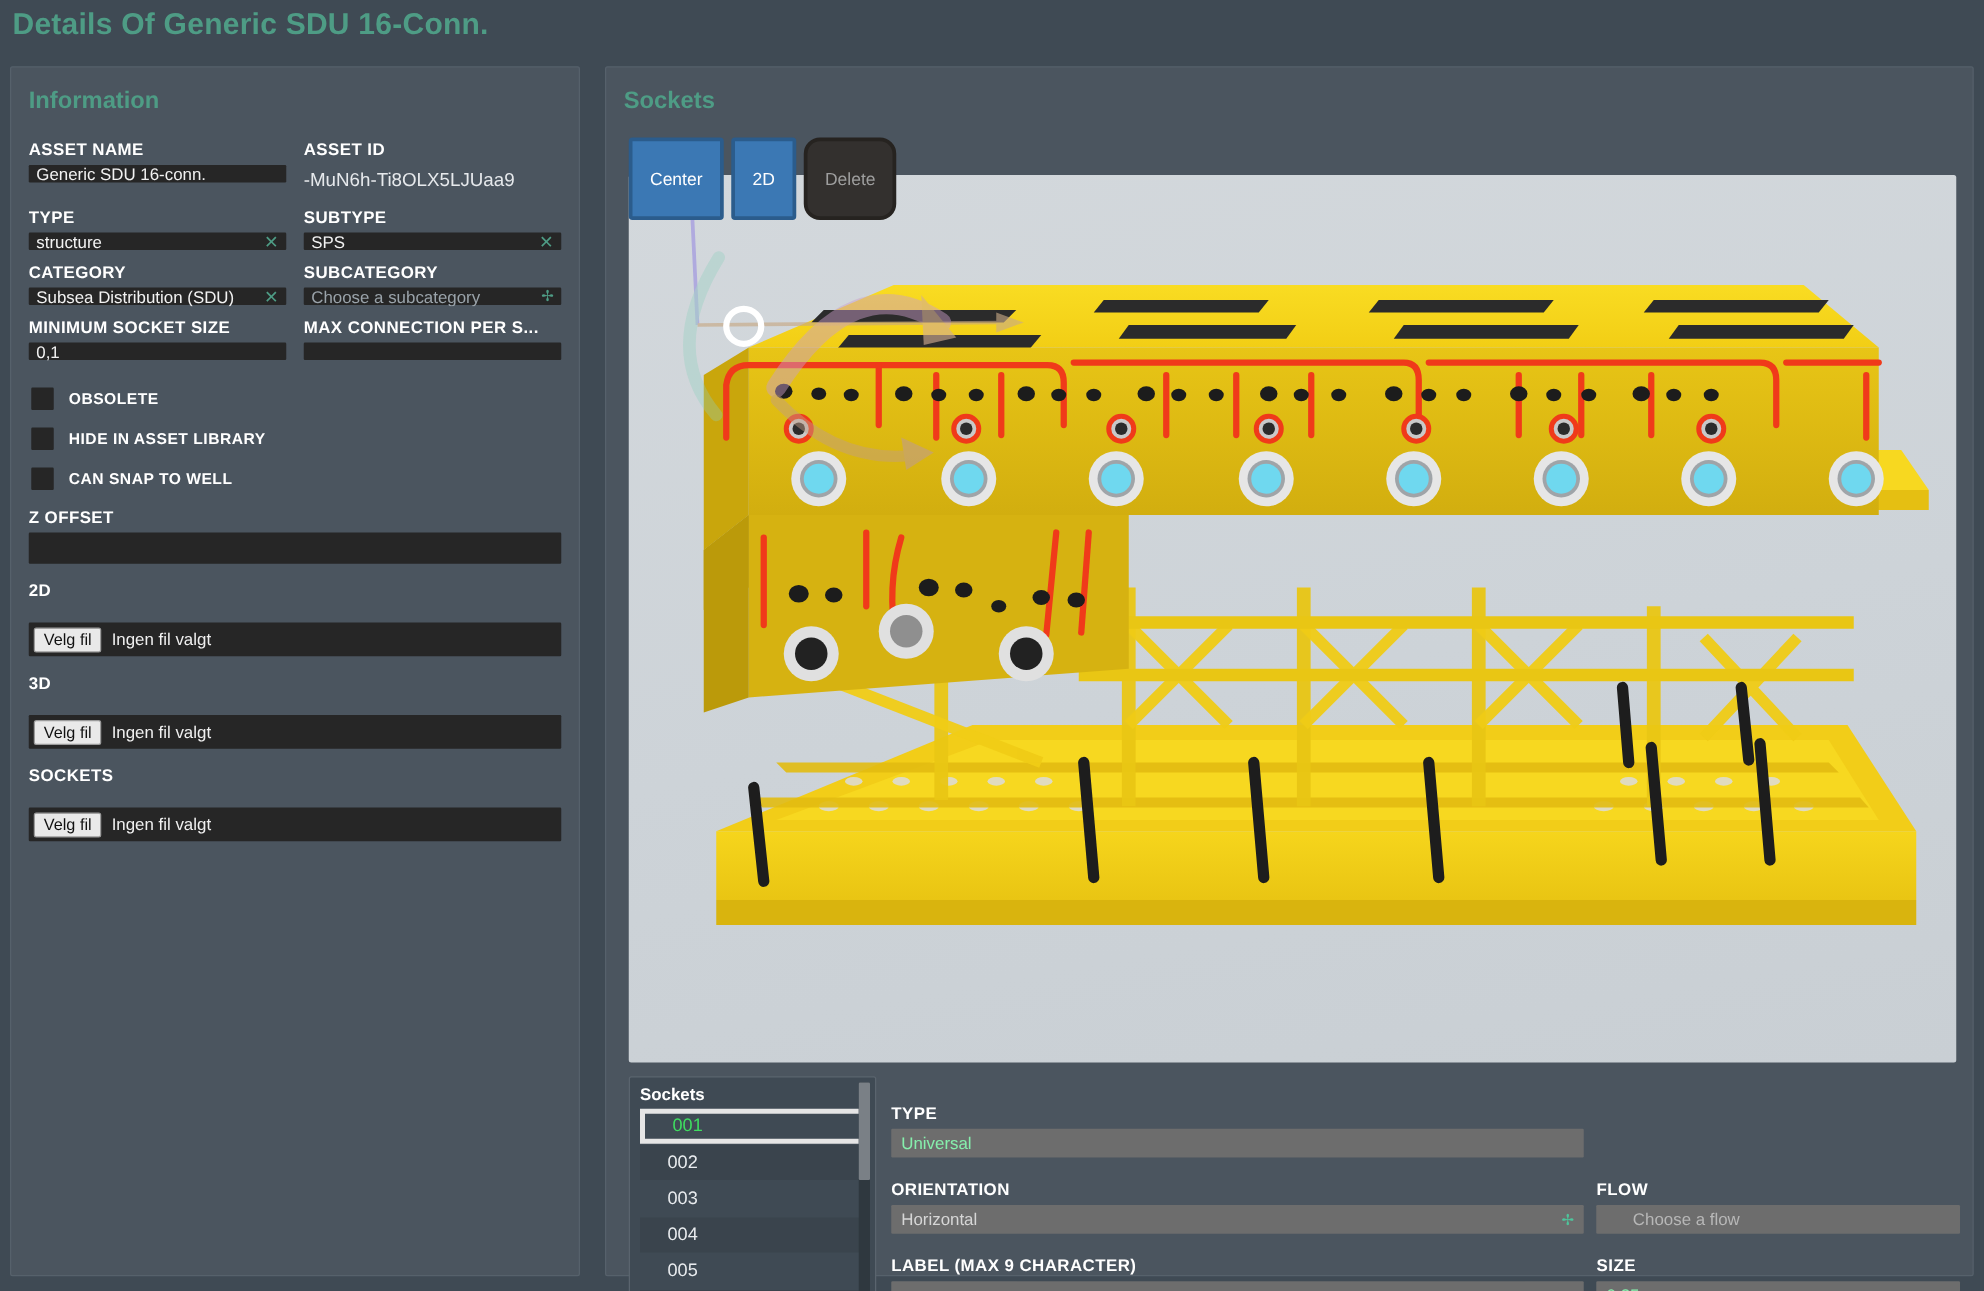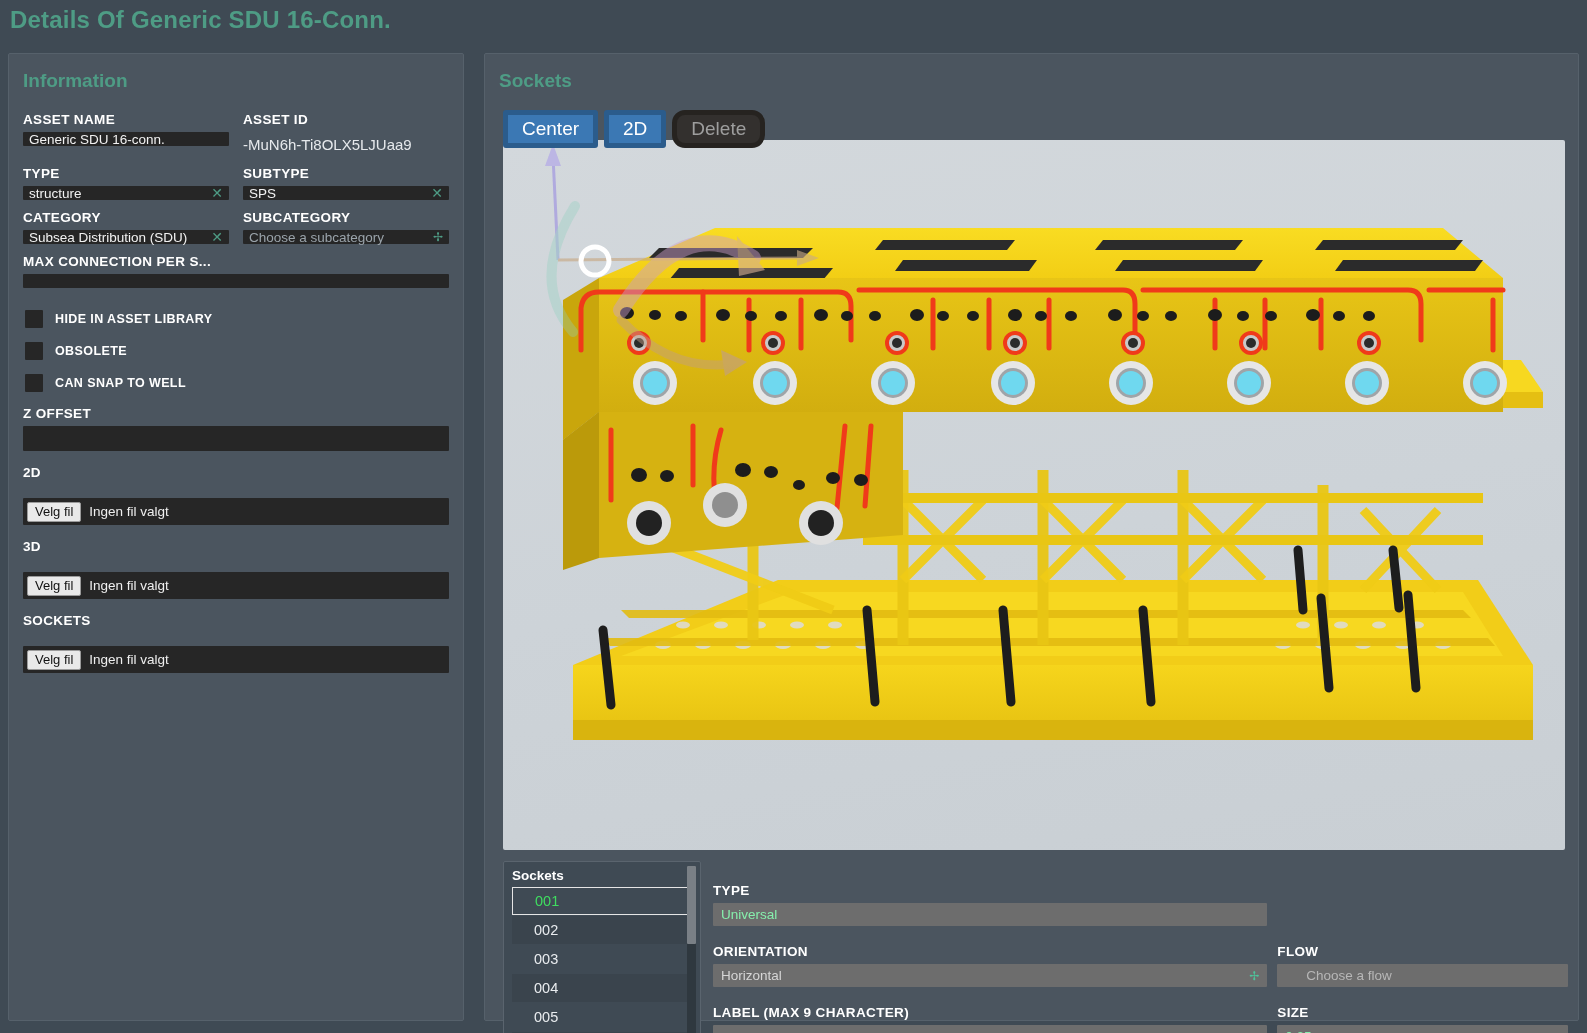--- a/index.html
+++ b/index.html
@@ -71,22 +71,22 @@
   
   .right-panel {
     position: absolute; left: 484px; top: 53px;
     width: 1095px; height: 968px;
     background: #4b555f;
     border: 1px solid #56616b;
     border-radius: 2px;
   }
   .vp-toolbar { position: absolute; left: 18px; top: 56px; display: flex; gap: 6px; z-index: 5; }
   .vbtn {
-    font-size: 19px; padding: 5px 14px; border-radius: 3px; cursor: pointer;
-    border: 5px solid #fef9c3; line-height: 18px;
+    font-size: 14px; padding: 21px 14px; border-radius: 3px; cursor: pointer;
+    border: 3px solid #fef9c3; line-height: 18px;
   }
   .vbtn.primary { background: #3b78b4; color: #ffffff; border-color: #2b5c8c; }
   .vbtn.dark { background: #33302e; color: #9e9e9e; border-color: #262320; border-radius: 13px; }
 
   .viewport {
     position: absolute; left: 18px; top: 86px;
     width: 1062px; height: 710px;
     background: linear-gradient(170deg,#d3d8dc 0%,#cdd3d8 55%,#c9cfd4 100%);
     border-radius: 2px; overflow: hidden;
   }
@@ -97,21 +97,21 @@
     width: 198px; height: 214px;
     background: #3f4a54; border: 1px solid #5a646e;
     border-radius: 2px; overflow: hidden;
   }
   .sl-title { font-size: 13.5px; font-weight: bold; color: #ffffff; margin: 6px 0 4px 8px; }
   .sl-item {
     height: 28px; margin: 0 8px 1px 8px; display: flex; align-items: center;
     padding-left: 22px; font-size: 14.5px; color: #e9ecef; cursor: pointer;
   }
   .sl-item.alt { background: #3a444d; }
-  .sl-item.selected { border: 1px solid #e5e5e5; color: #3fdd60; background: transparent; align-items: center; }
+  .sl-item.selected { border: 4px solid #e5e5e5; color: #3fdd60; background: transparent; align-items: center; }
   .sl-scroll {
     position: absolute; right: 4px; top: 4px; width: 9px; height: 206px;
     background: #2f383f; border-radius: 1px;
   }
   .sl-thumb { position: absolute; left: 0; top: 0; width: 9px; height: 78px; background: #7a8086; border-radius: 1px; }
 
   .socket-form { position: absolute; left: 228px; top: 807px; right: 10px; height: 214px; }
   .sf-grid { display: flex; gap: 0; }
   .sf-left { width: 572px; }
   .sf-right { width: 300px; margin-left: 10px; }
@@ -184,36 +184,42 @@
           <div class="flabel">SUBCATEGORY</div>
           <div class="finput placeholder">
             <span class="val">Choose a subcategory</span>
             <span class="chev">✢</span>
           </div>
         </div>
       </div>
 
       <div class="frow">
         <div class="fcol">
+          <div class="flabel">MINIMUM SOCKET SIZE</div>
+          <div class="finput">
+            <span class="val">0,1</span>
+          </div>
+        </div>
+        <div class="fcol">
           <div class="flabel">MAX CONNECTION PER S...</div>
           <div class="finput">
             <span class="val"></span>
           </div>
         </div>
       </div>
 
       <div style="height:8px"></div>
 
       <div class="checkrow">
         <span class="cbox"></span>
-        <span class="clabel">HIDE IN ASSET LIBRARY</span>
+        <span class="clabel">OBSOLETE</span>
       </div>
       <div class="checkrow">
         <span class="cbox"></span>
-        <span class="clabel">OBSOLETE</span>
+        <span class="clabel">HIDE IN ASSET LIBRARY</span>
       </div>
       <div class="checkrow">
         <span class="cbox"></span>
         <span class="clabel">CAN SNAP TO WELL</span>
       </div>
 
       <div class="wlabel">Z OFFSET</div>
       <div class="finput" style="height:25px">
         <span class="val"></span>
       </div>

